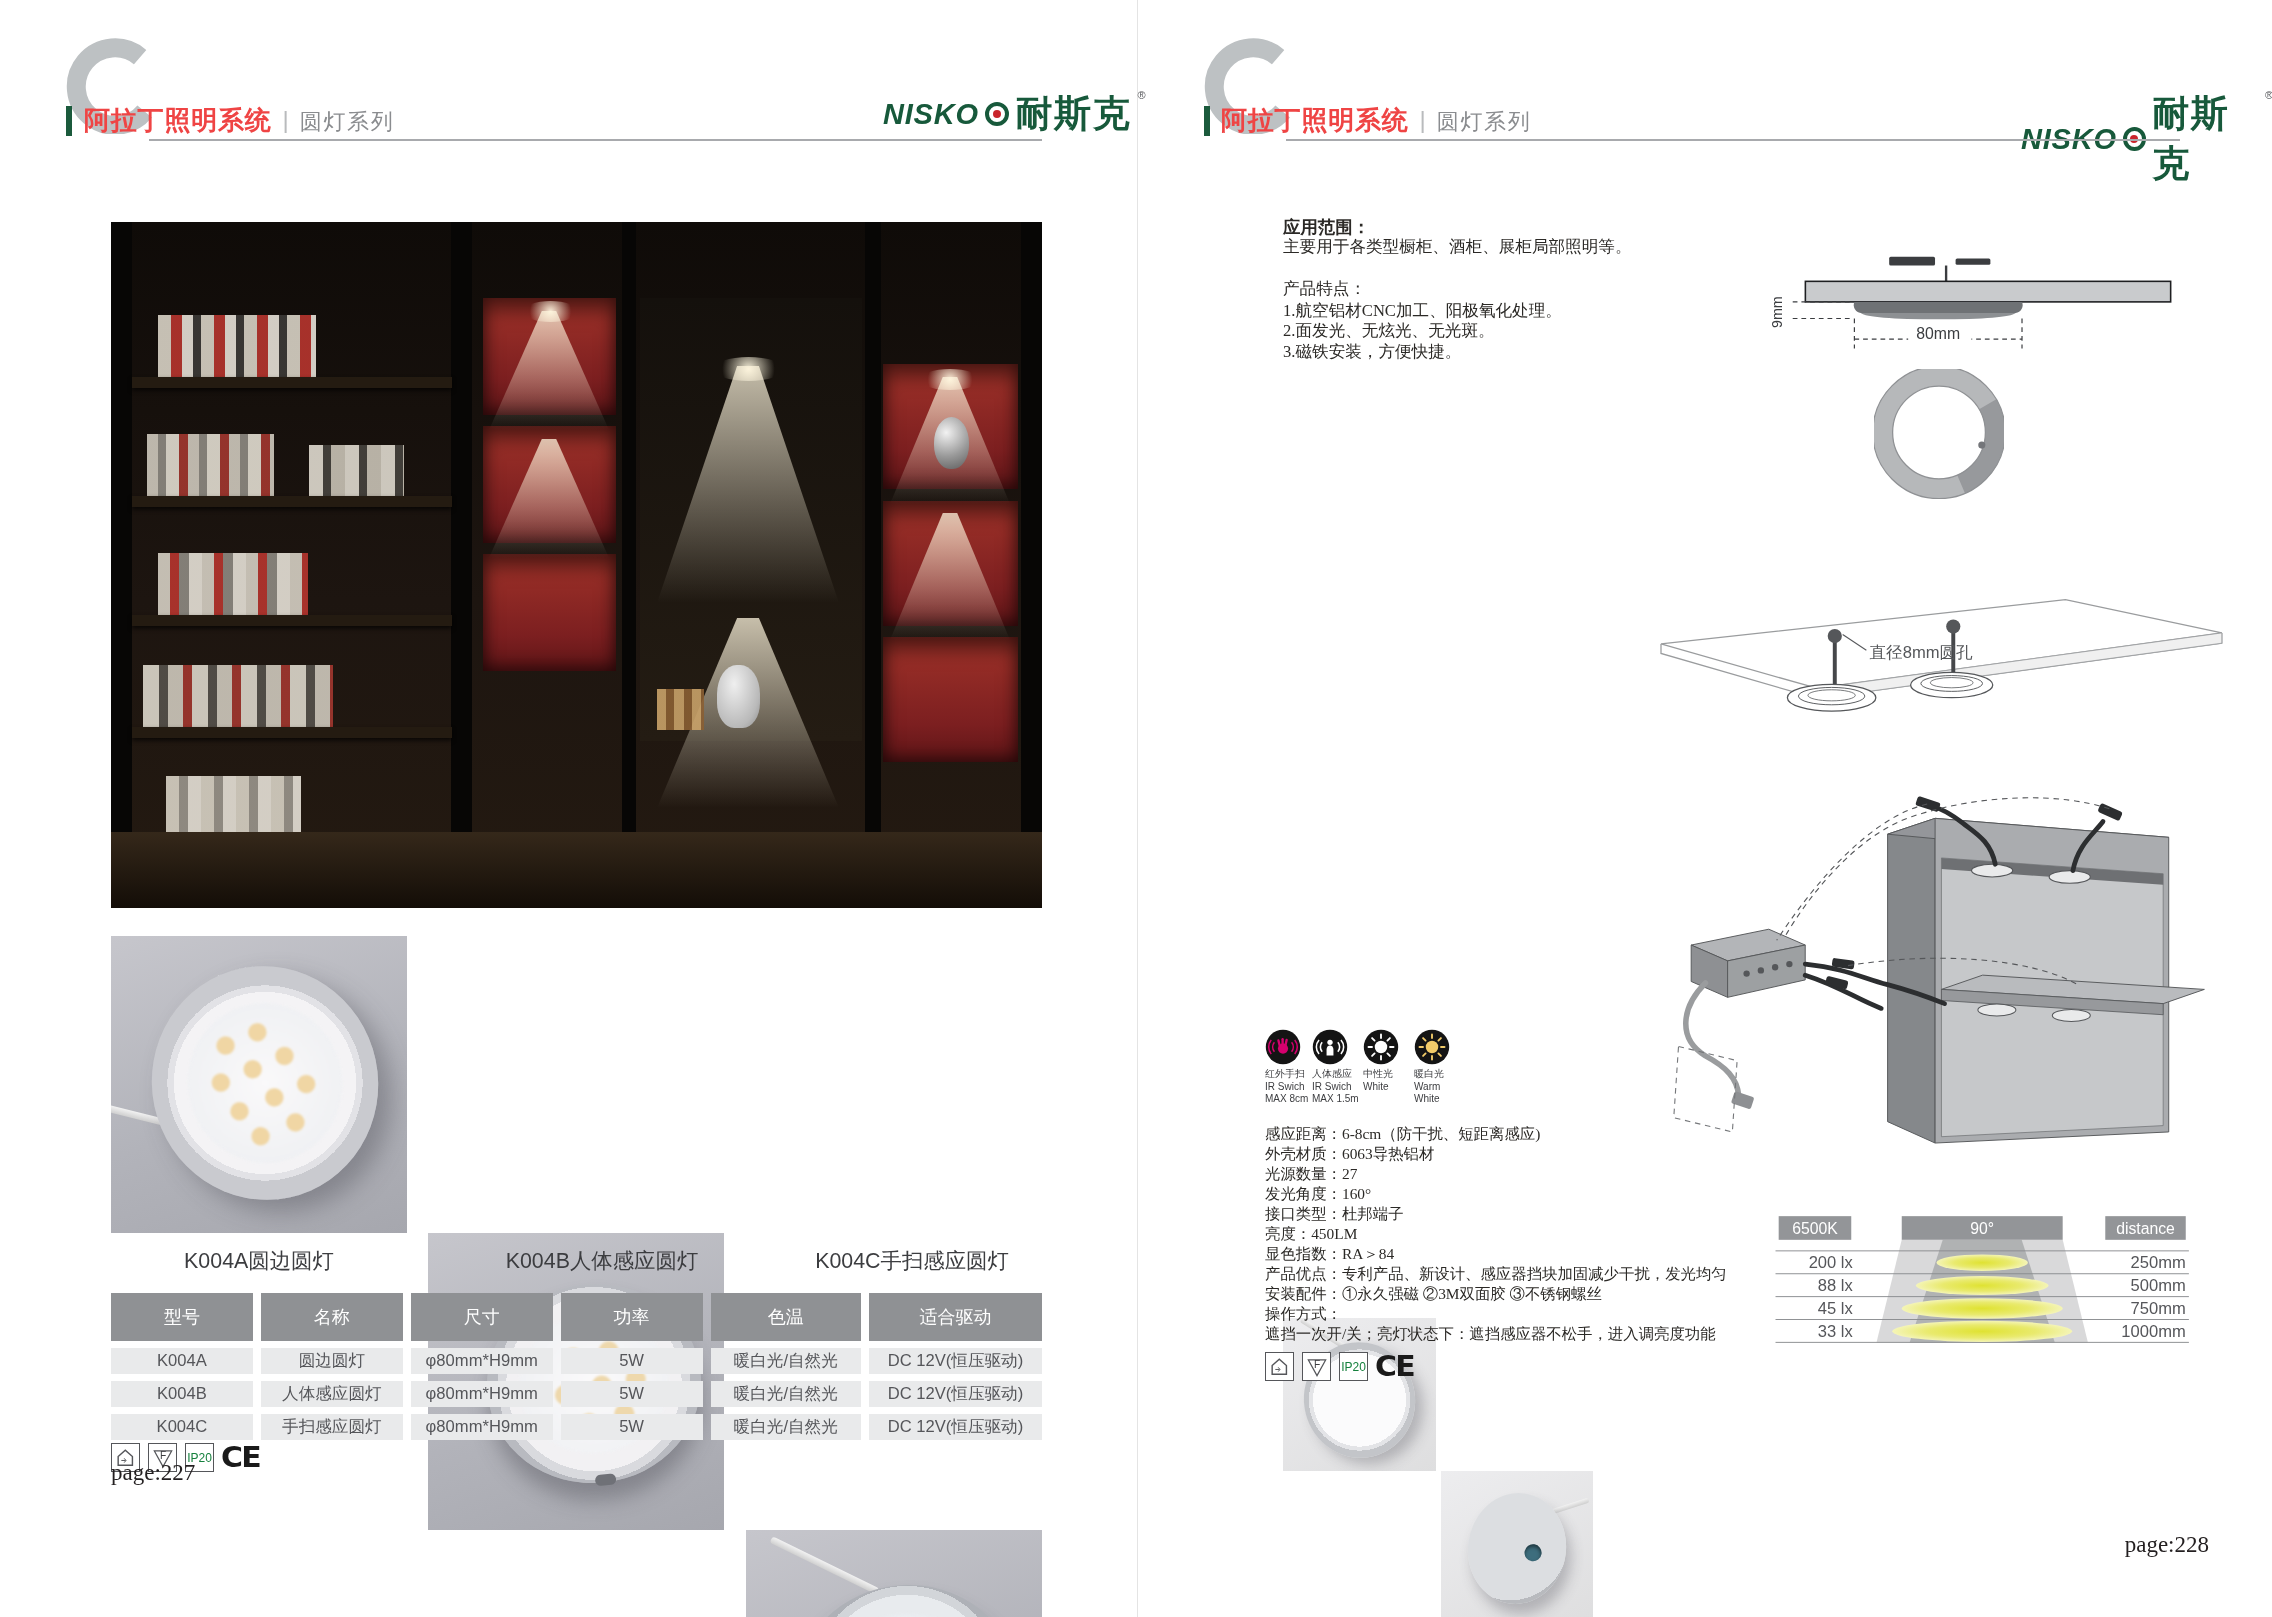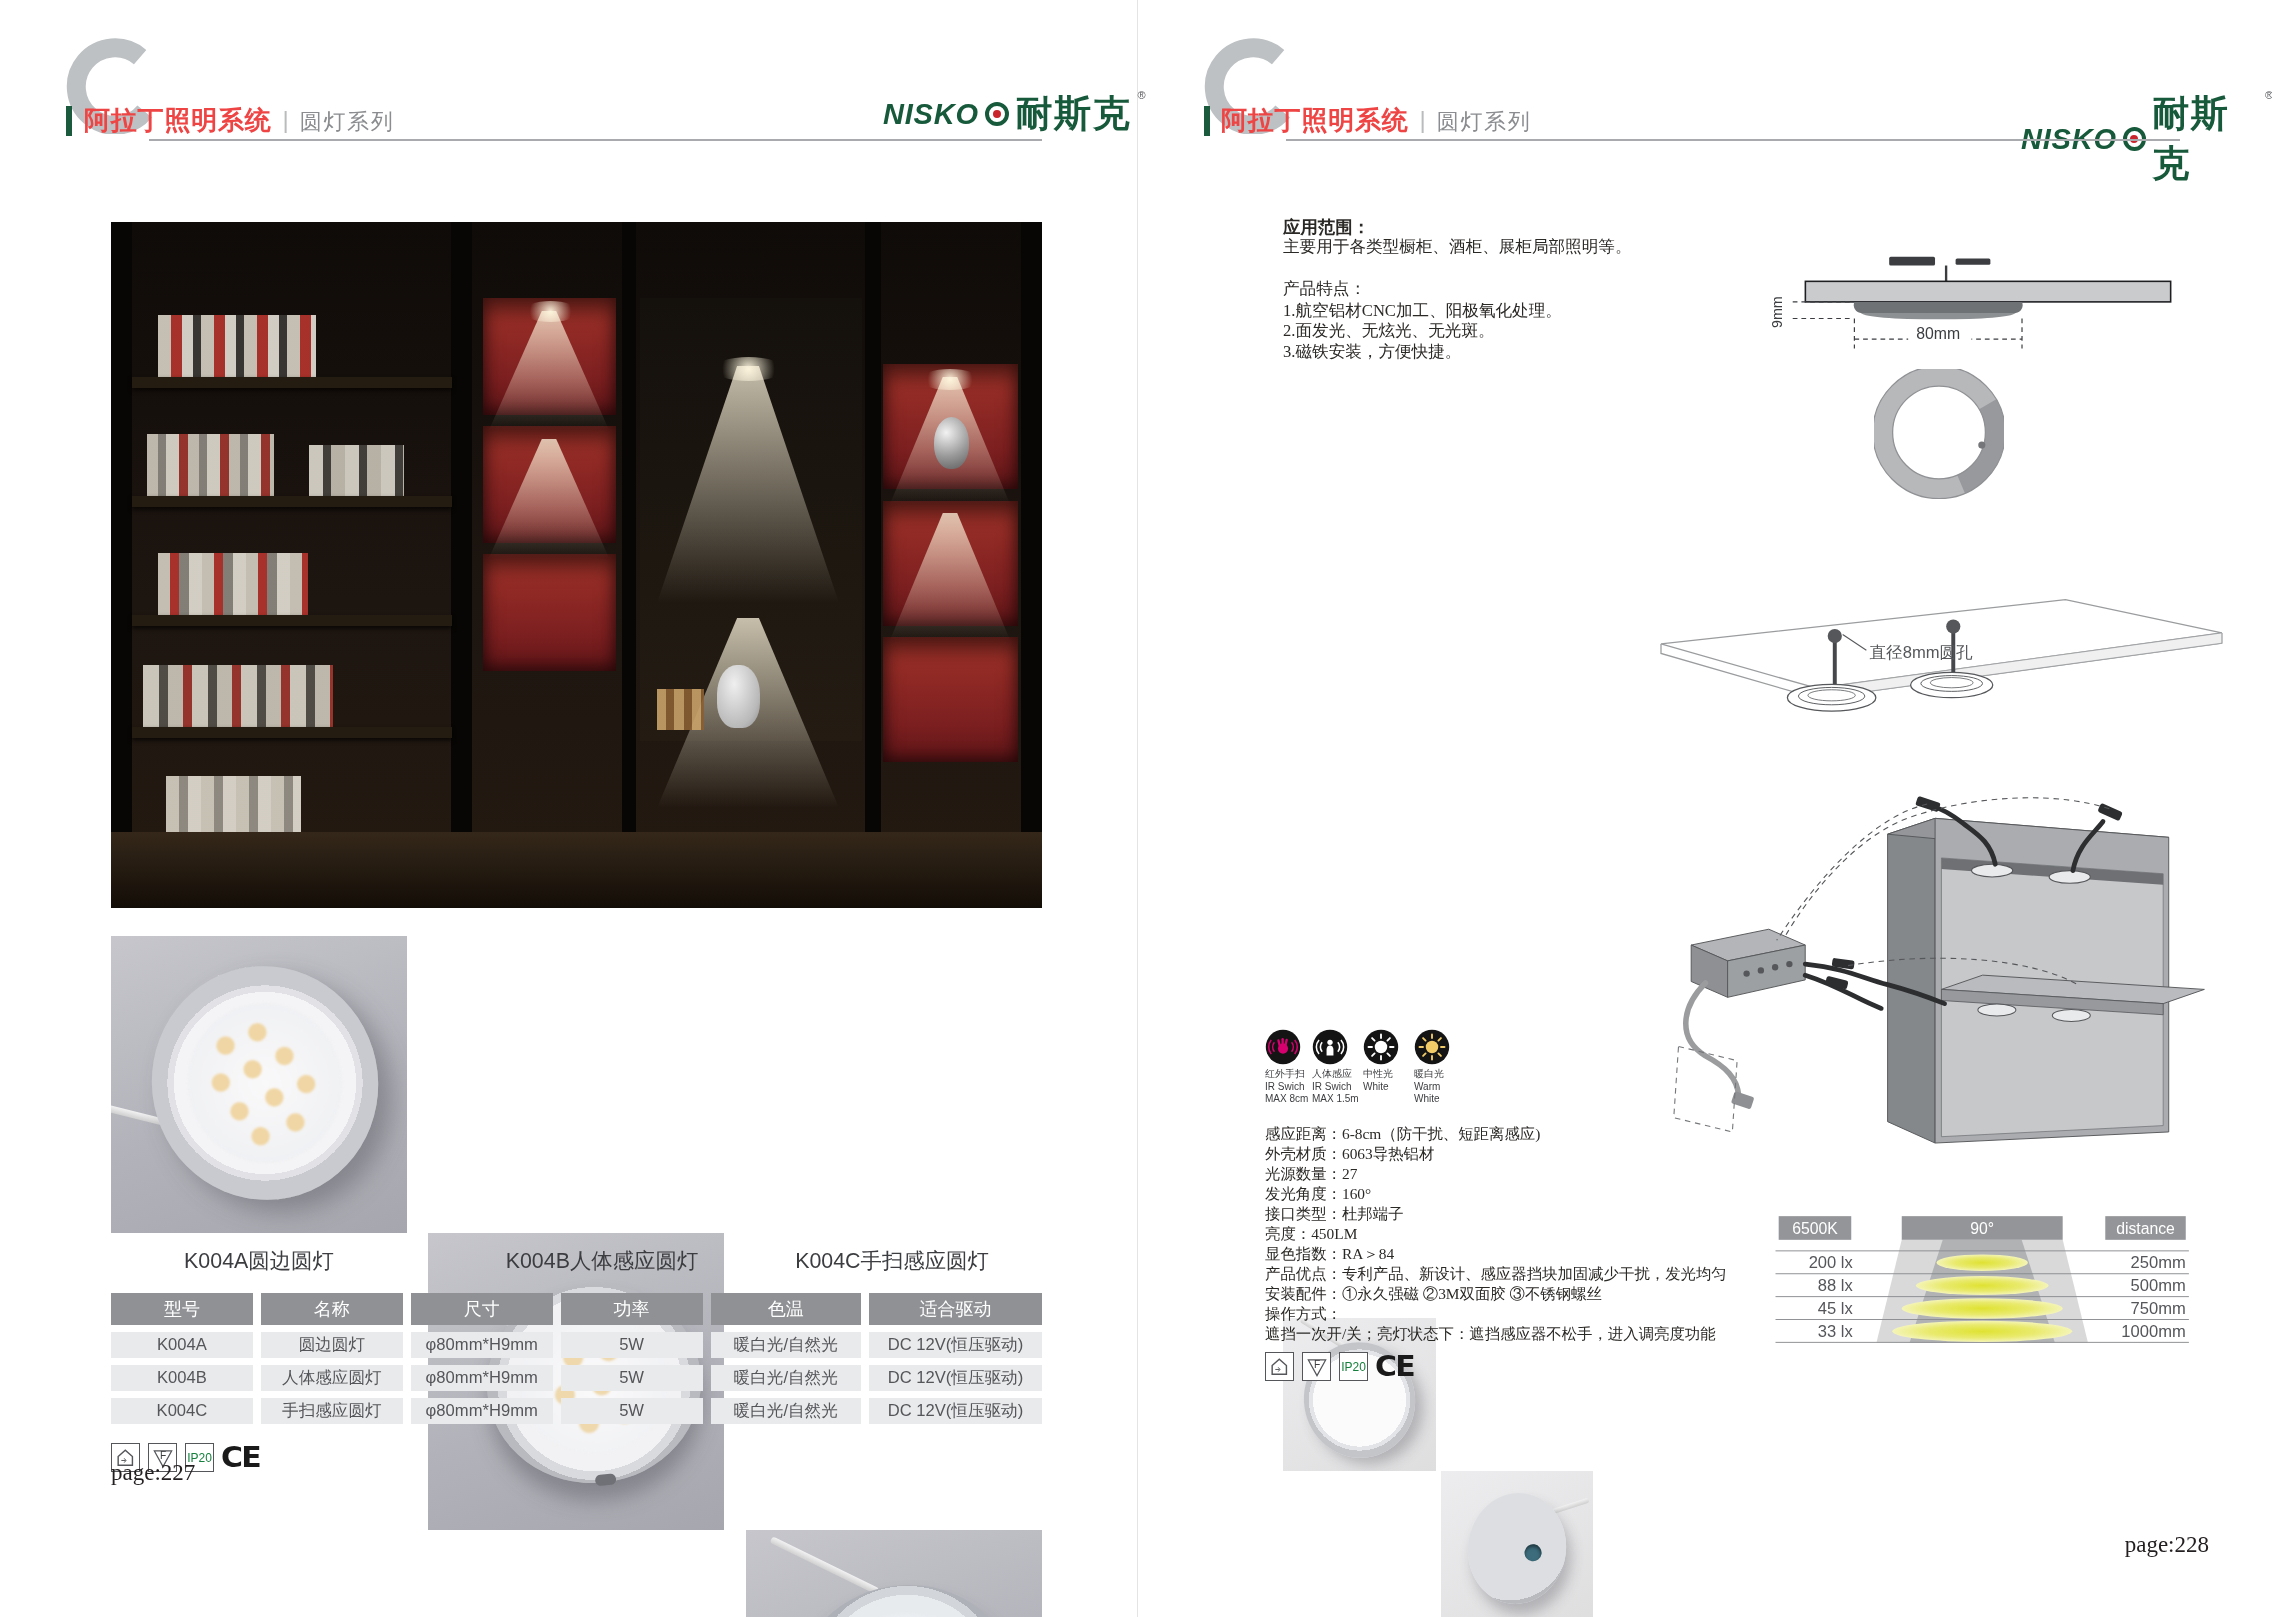--- a/index.html
+++ b/index.html
@@ -38,21 +38,21 @@
   .hero .vase { position:absolute; background:radial-gradient(ellipse at 40% 30%, #efefef, #b9b9b9 70%, #8d8d8d); border-radius:46% 46% 40% 40%; }
 
   
   .tile { background:linear-gradient(160deg,#c6c6cc, #b2b3ba 55%, #a6a7ae); overflow:hidden; position:relative; }
   .puck { position:absolute; border-radius:50%; }
   .cable { position:absolute; height:7.1px; border-radius:4px; background:linear-gradient(#f2f2f2,#cfcfcf); }
   .caption { font-size:21.4px; color:#3c3d40; text-align:center; }
 
   
   .ptable { display:grid; grid-template-columns:1fr 1fr 1fr 1fr 1.06fr 1.22fr; column-gap:8px; row-gap:7.1px; }
-  .cell-h { background:#8f9194; color:#ffffff; font-size:18px; height:32px; display:flex; align-items:center; justify-content:center; }
+  .cell-h { background:#8f9194; color:#ffffff; font-size:18px; height:48px; display:flex; align-items:center; justify-content:center; }
   .cell-d { background:#e9eaeb; color:#55565a; font-size:16.6px; height:26px; display:flex; align-items:center; justify-content:center; }
 
   
   .certs { display:flex; align-items:center; gap:8px; }
   .cert-box { width:29px; height:29px; border:1.6px solid #55565a; background:#fff; display:flex; align-items:center; justify-content:center; }
   .ip20 { font-size:12px; color:#15803d; letter-spacing:0; }
   .ce { font-size:28.5px; font-weight:bold; color:#1a1a1a; letter-spacing:-1.6px; transform:scaleX(1.05); font-family:"DejaVu Sans",sans-serif; }
 
   .page-label { font-family:"Liberation Serif", serif; font-size:23px; color:#231f20; }
 
@@ -195,21 +195,21 @@
          radial-gradient(circle at 42% 78%, #e3e9ee 0 9.5px, transparent 10.3px),
          radial-gradient(circle at 66% 74%, #e3e9ee 0 9.5px, transparent 10.3px),
          radial-gradient(circle, #f6f8fa, #e4e8ec);
         filter:blur(1.2px);"></div>
 
     </div>
   </div>
 
   <div class="abs caption" style="left:111px; top:1246px; width:296px;">K004A圆边圆灯</div>
   <div class="abs caption" style="left:428px; top:1246px; width:348px;">K004B人体感应圆灯</div>
-  <div class="abs caption" style="left:744px; top:1246px; width:296px;">K004C手扫感应圆灯</div>
+  <div class="abs caption" style="left:764px; top:1246px; width:296px;">K004C手扫感应圆灯</div>
 
   <div class="abs ptable" style="left:111px; top:1293px; width:931px;">
     <div class="cell-h">型号</div>
     <div class="cell-h">名称</div>
     <div class="cell-h">尺寸</div>
     <div class="cell-h">功率</div>
     <div class="cell-h">色温</div>
     <div class="cell-h">适合驱动</div>
 
     <div class="cell-d">K004A</div>

